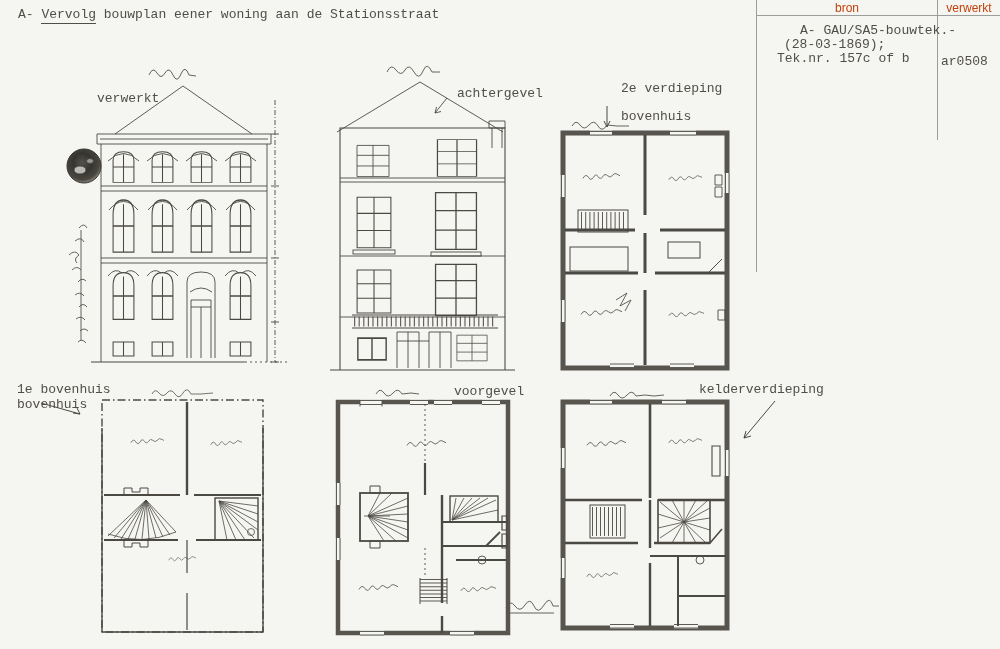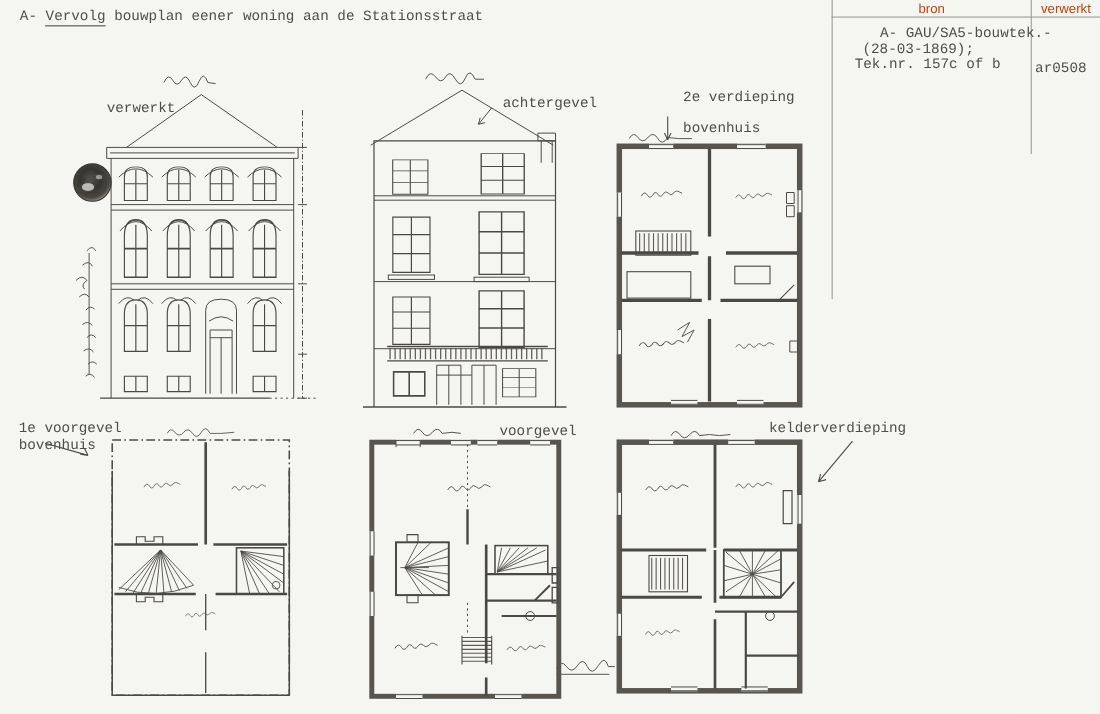--- a/index.html
+++ b/index.html
@@ -50,21 +50,21 @@
   <div class="abs thdr" style="left:938px;top:1px;width:62px">verwerkt</div>
   <div class="abs typed" style="left:800px;top:23px">A- GAU/SA5-bouwtek.-</div>
   <div class="abs typed" style="left:784px;top:37px">(28-03-1869);</div>
   <div class="abs typed" style="left:777px;top:51px">Tek.nr. 157c of b</div>
   <div class="abs typed" style="left:941px;top:54px">ar0508</div>
 
   <div class="abs typed" style="left:97px;top:91px">verwerkt</div>
   <div class="abs typed" style="left:457px;top:86px">achtergevel</div>
   <div class="abs typed" style="left:621px;top:81px">2e verdieping</div>
   <div class="abs typed" style="left:621px;top:109px">bovenhuis</div>
-  <div class="abs typed" style="left:17px;top:382px">1e voorgevel</div>
+  <div class="abs typed" style="left:17px;top:382px">1e bovenhuis</div>
   <div class="abs typed" style="left:17px;top:397px">bovenhuis</div>
   <div class="abs typed" style="left:454px;top:384px">voorgevel</div>
   <div class="abs typed" style="left:699px;top:382px">kelderverdieping</div>
 
   <svg class="abs" style="left:600px;top:105px" width="16" height="28" viewBox="0 0 16 28">
     <path class="ink" stroke-width="1" d="M7,1 V22 M7,22 l-3,-6 M7,22 l3,-6"></path>
   </svg>
   <svg class="abs" style="left:38px;top:398px" width="50" height="22" viewBox="0 0 50 22">
     <path class="ink" stroke-width="1" d="M3,5 L42,16 M42,16 l-7,-1 M42,16 l-3,-6"></path>
   </svg>

